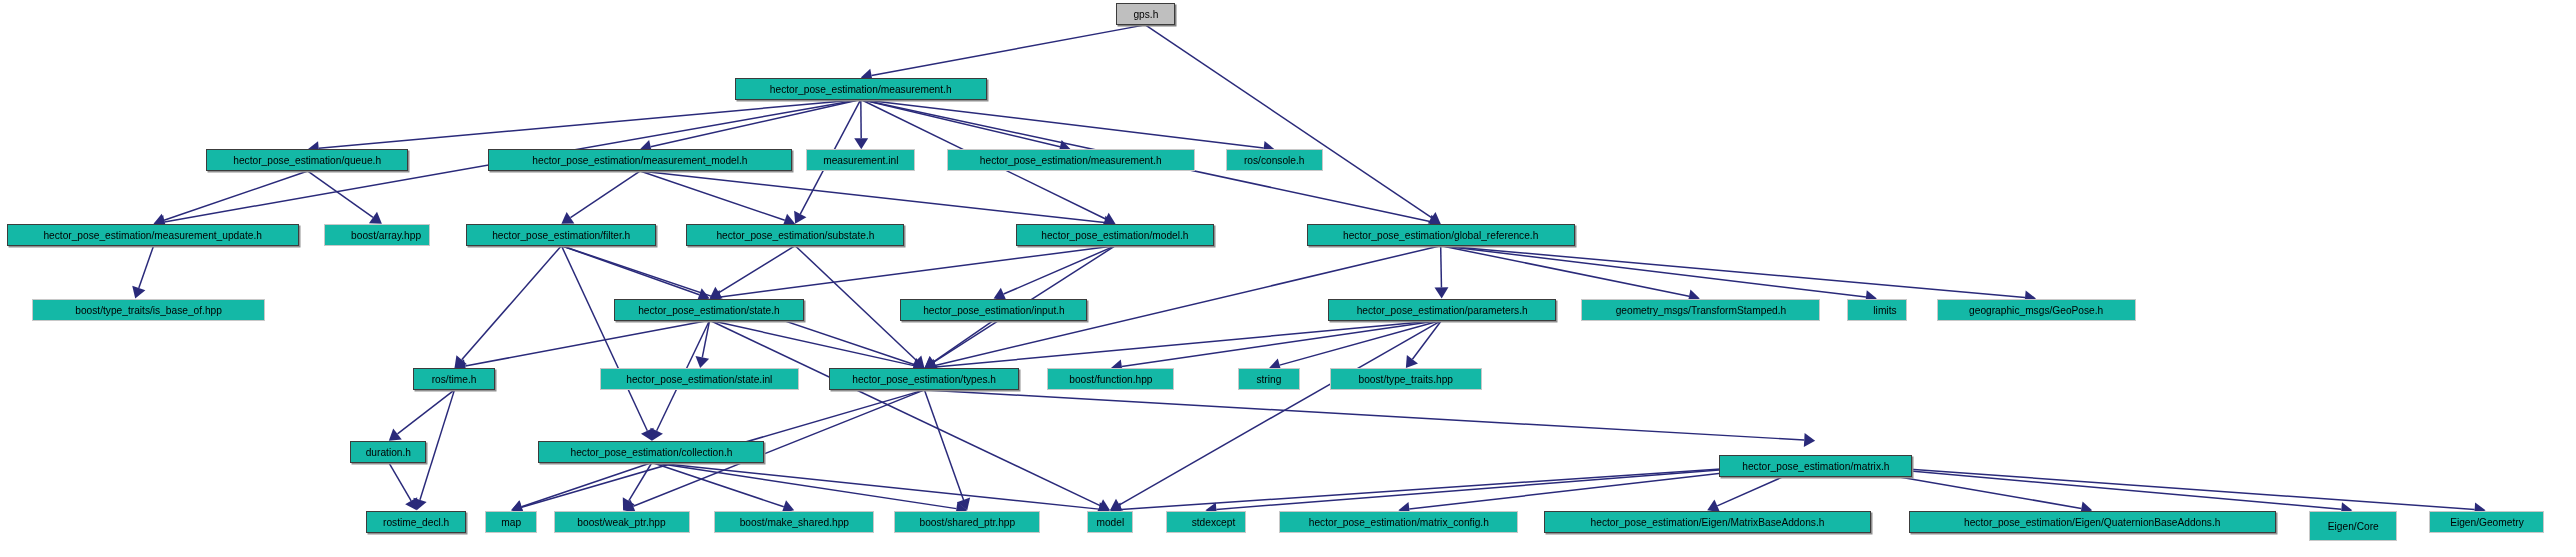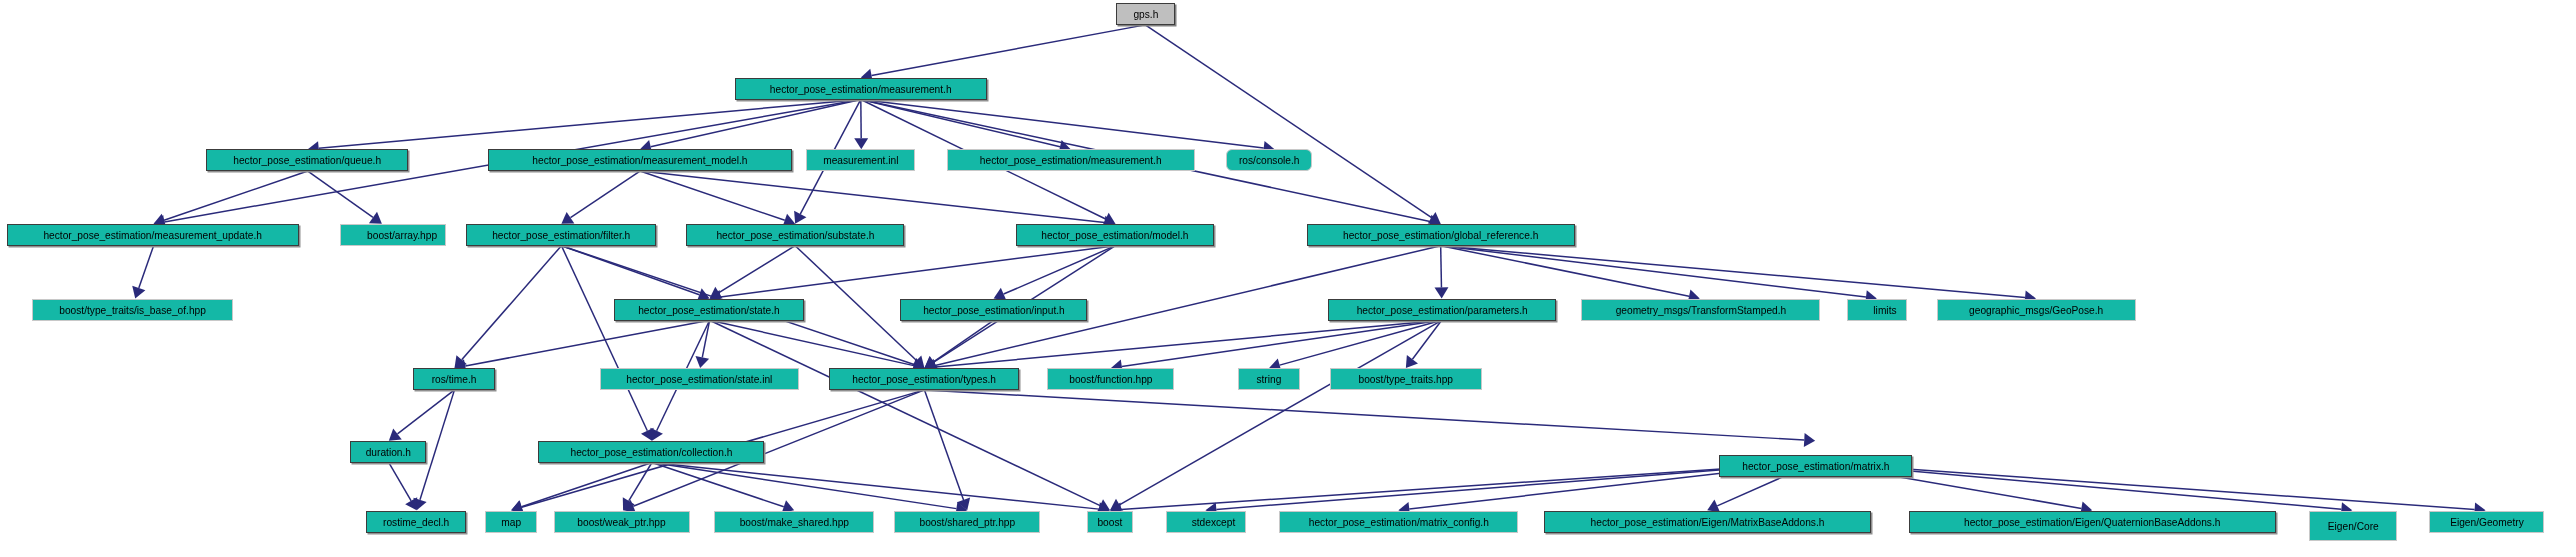--- a/index.html
+++ b/index.html
@@ -194,42 +194,42 @@
       </div>
       <div class="node solid" style="left: 488px; top: 149px; width: 304px; height: 22px;">
         <span class="node-label">hector_pose_estimation/measurement_model.h</span>
       </div>
       <div class="node light" style="left: 806px; top: 149px; width: 109px; height: 22px;">
         <span class="node-label">measurement.inl</span>
       </div>
       <div class="node light" style="left: 947px; top: 149px; width: 248px; height: 22px;">
         <span class="node-label">hector_pose_estimation/measurement.h</span>
       </div>
-      <div class="node light" style="left: 1226px; top: 149px; width: 86px; height: 22px; border-radius: 6px;">
+      <div class="node light" style="left: 1226px; top: 149px; width: 97px; height: 22px;">
         <span class="node-label">ros/console.h</span>
       </div>
       <div class="node solid" style="left: 7px; top: 224px; width: 292px; height: 22px;">
         <span class="node-label">hector_pose_estimation/measurement_update.h</span>
       </div>
-      <div class="node light" style="left: 340px; top: 224px; width: 106px; height: 22px; padding-left: 19px;">
+      <div class="node light" style="left: 324px; top: 224px; width: 106px; height: 22px; padding-left: 19px;">
         <span class="node-label">boost/array.hpp</span>
       </div>
       <div class="node solid" style="left: 466px; top: 224px; width: 190px; height: 22px;">
         <span class="node-label">hector_pose_estimation/filter.h</span>
       </div>
       <div class="node solid" style="left: 686px; top: 224px; width: 218px; height: 22px;">
         <span class="node-label">hector_pose_estimation/substate.h</span>
       </div>
       <div class="node solid" style="left: 1016px; top: 224px; width: 198px; height: 22px;">
         <span class="node-label">hector_pose_estimation/model.h</span>
       </div>
       <div class="node solid" style="left: 1307px; top: 224px; width: 268px; height: 22px;">
         <span class="node-label">hector_pose_estimation/global_reference.h</span>
       </div>
-      <div class="node light" style="left: 32px; top: 299px; width: 201px; height: 22px;">
+      <div class="node light" style="left: 32px; top: 299px; width: 233px; height: 22px;">
         <span class="node-label">boost/type_traits/is_base_of.hpp</span>
       </div>
       <div class="node solid" style="left: 614px; top: 299px; width: 190px; height: 22px;">
         <span class="node-label">hector_pose_estimation/state.h</span>
       </div>
       <div class="node solid" style="left: 900px; top: 299px; width: 187px; height: 22px;">
         <span class="node-label">hector_pose_estimation/input.h</span>
       </div>
       <div class="node solid" style="left: 1328px; top: 299px; width: 228px; height: 22px;">
         <span class="node-label">hector_pose_estimation/parameters.h</span>
@@ -279,21 +279,21 @@
       <div class="node light" style="left: 554px; top: 511px; width: 136px; height: 22px;">
         <span class="node-label">boost/weak_ptr.hpp</span>
       </div>
       <div class="node light" style="left: 714px; top: 511px; width: 160px; height: 22px;">
         <span class="node-label">boost/make_shared.hpp</span>
       </div>
       <div class="node light" style="left: 894px; top: 511px; width: 146px; height: 22px;">
         <span class="node-label">boost/shared_ptr.hpp</span>
       </div>
       <div class="node light" style="left: 1087px; top: 511px; width: 46px; height: 22px;">
-        <span class="node-label">boost</span>
+        <span class="node-label">model</span>
       </div>
       <div class="node light" style="left: 1166px; top: 511px; width: 80px; height: 22px; padding-left: 15px;">
         <span class="node-label">stdexcept</span>
       </div>
       <div class="node light" style="left: 1279px; top: 511px; width: 239px; height: 22px;">
         <span class="node-label">hector_pose_estimation/matrix_config.h</span>
       </div>
       <div class="node solid" style="left: 1544px; top: 511px; width: 327px; height: 22px;">
         <span class="node-label">hector_pose_estimation/Eigen/MatrixBaseAddons.h</span>
       </div>

